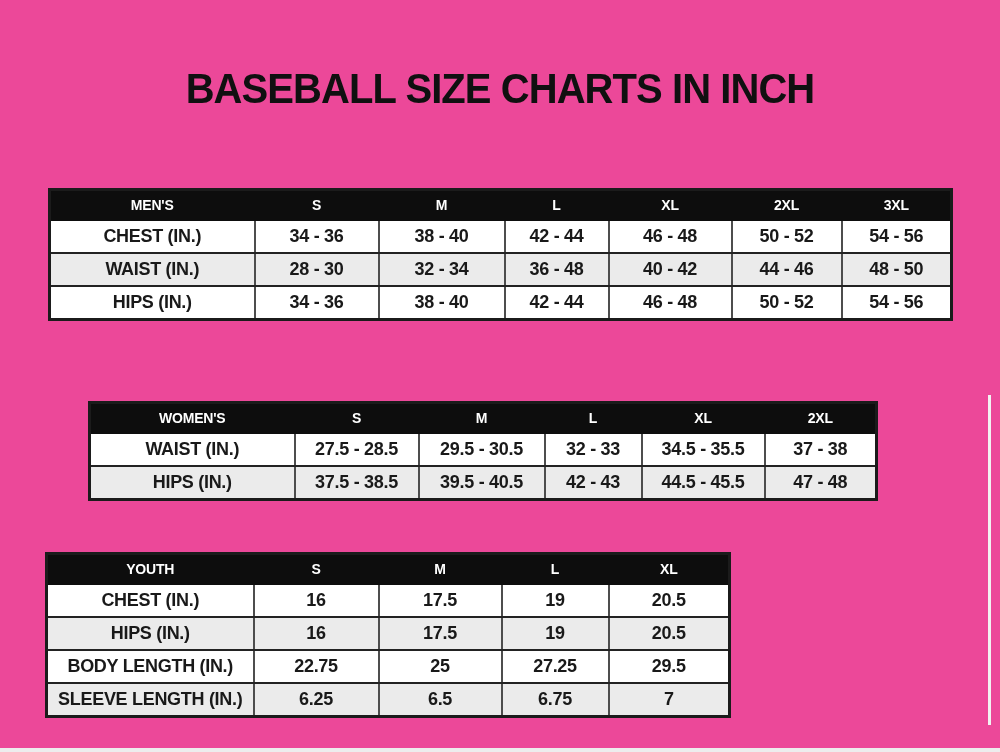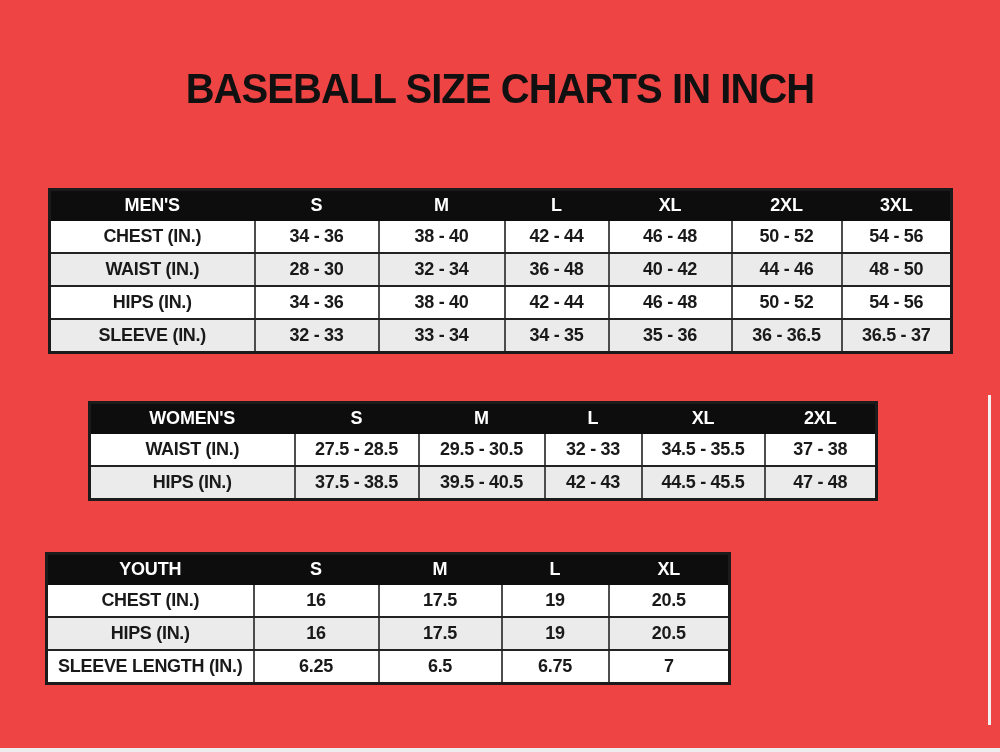--- a/index.html
+++ b/index.html
@@ -5,21 +5,21 @@
   html, body {
     margin: 0;
     padding: 0;
     background: #ffffff;
     font-family: "Liberation Sans", sans-serif;
   }
   #stage {
     position: relative;
     width: 1000px;
     height: 752px;
-    background: #ef4444;
+    background: #ec4899;
     overflow: hidden;
   }
   .page-title {
     position: absolute;
     top: 64px;
     left: 0;
     width: 100%;
     text-align: center;
     font-size: 43px;
     font-weight: 700;
@@ -32,21 +32,21 @@
   table.size-table {
     position: absolute;
     border-collapse: collapse;
     table-layout: fixed;
     border: 3px solid #1b1b1b;
     background: #ffffff;
   }
   table.size-table th {
     background: #0d0d0d;
     color: #ffffff;
-    font-size: 18px;
+    font-size: 14px;
     font-weight: 700;
     height: 28px;
     padding: 0;
     text-align: center;
     vertical-align: middle;
     letter-spacing: -0.2px;
     border: 2px solid #0d0d0d;
     white-space: nowrap;
     overflow: hidden;
   }
@@ -137,29 +137,20 @@
         </tr>
         <tr>
           <td>HIPS (IN.)</td>
           <td>34 - 36</td>
           <td>38 - 40</td>
           <td>42 - 44</td>
           <td>46 - 48</td>
           <td>50 - 52</td>
           <td>54 - 56</td>
         </tr>
-        <tr>
-          <td>SLEEVE (IN.)</td>
-          <td>32 - 33</td>
-          <td>33 - 34</td>
-          <td>34 - 35</td>
-          <td>35 - 36</td>
-          <td>36 - 36.5</td>
-          <td>36.5 - 37</td>
-        </tr>
       </tbody>
     </table>
 
   <table class="size-table t-womens">
       <colgroup>
         <col style="width: 205px;">
         <col style="width: 124px;">
         <col style="width: 126px;">
         <col style="width: 97px;">
         <col style="width: 123px;">
@@ -221,20 +212,27 @@
           <td>20.5</td>
         </tr>
         <tr>
           <td>HIPS (IN.)</td>
           <td>16</td>
           <td>17.5</td>
           <td>19</td>
           <td>20.5</td>
         </tr>
         <tr>
+          <td>BODY LENGTH (IN.)</td>
+          <td>22.75</td>
+          <td>25</td>
+          <td>27.25</td>
+          <td>29.5</td>
+        </tr>
+        <tr>
           <td>SLEEVE LENGTH (IN.)</td>
           <td>6.25</td>
           <td>6.5</td>
           <td>6.75</td>
           <td>7</td>
         </tr>
       </tbody>
     </table>
 
   <div class="scan-artifact-right"></div>

